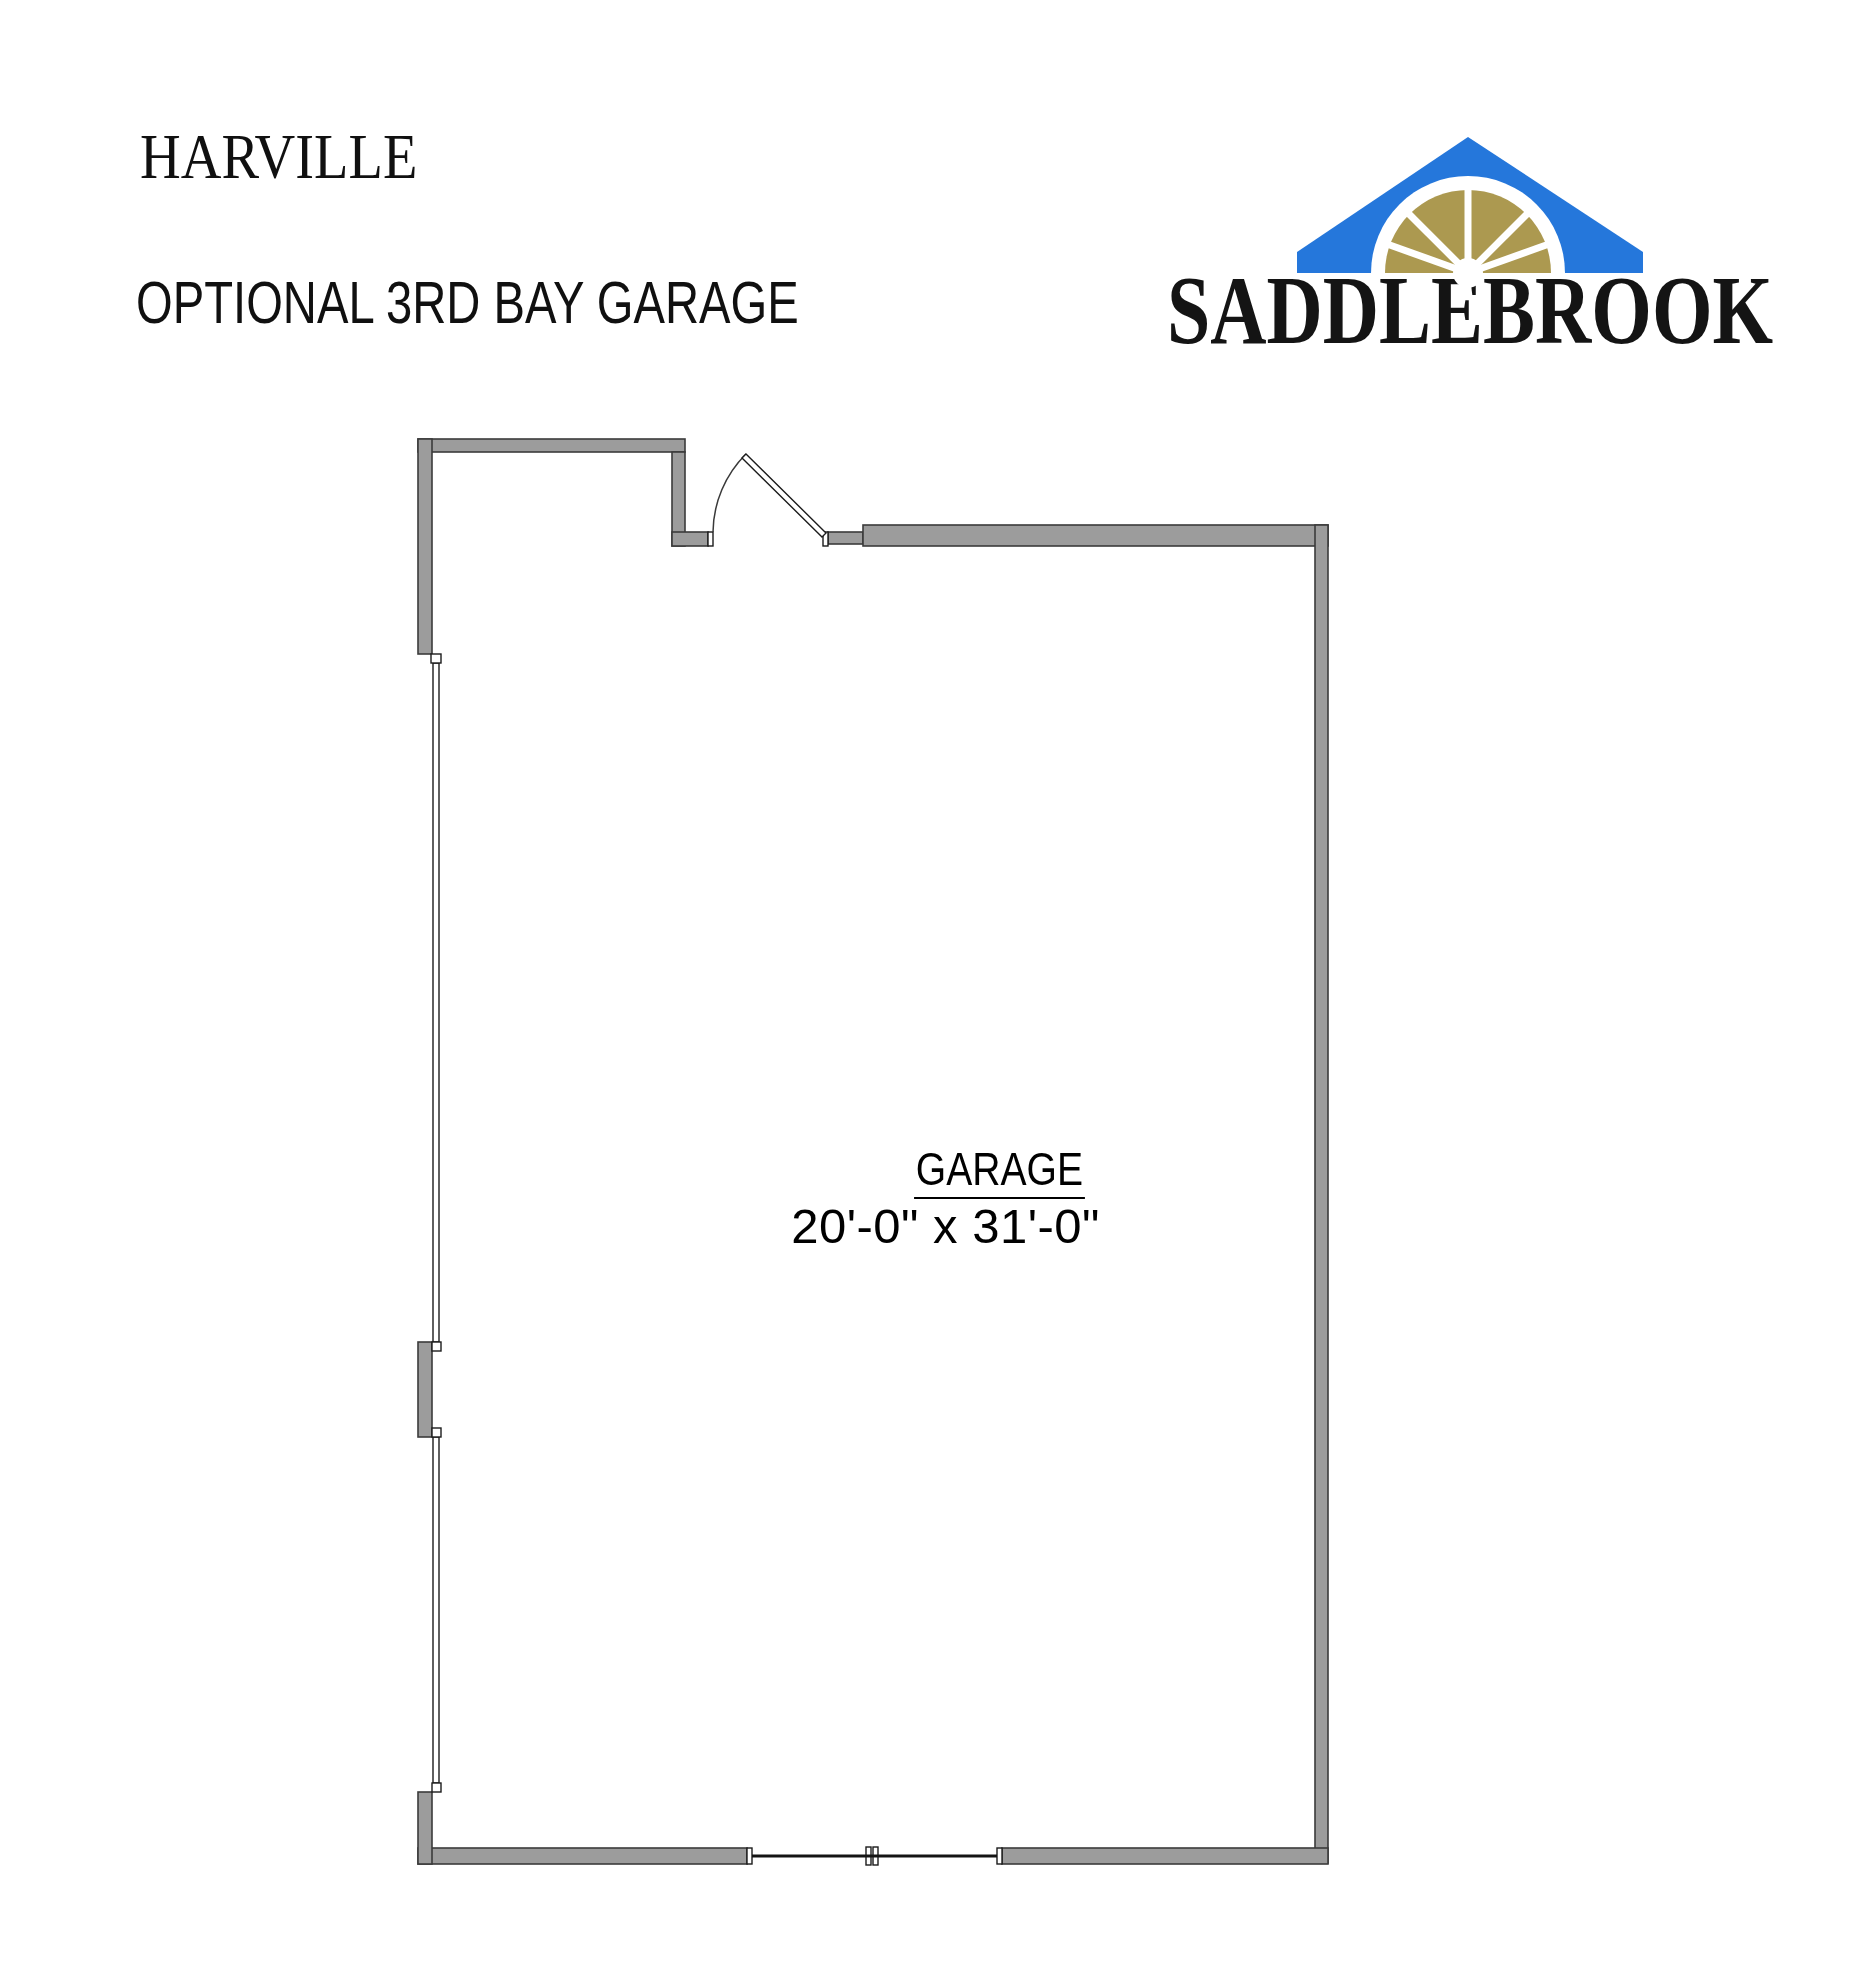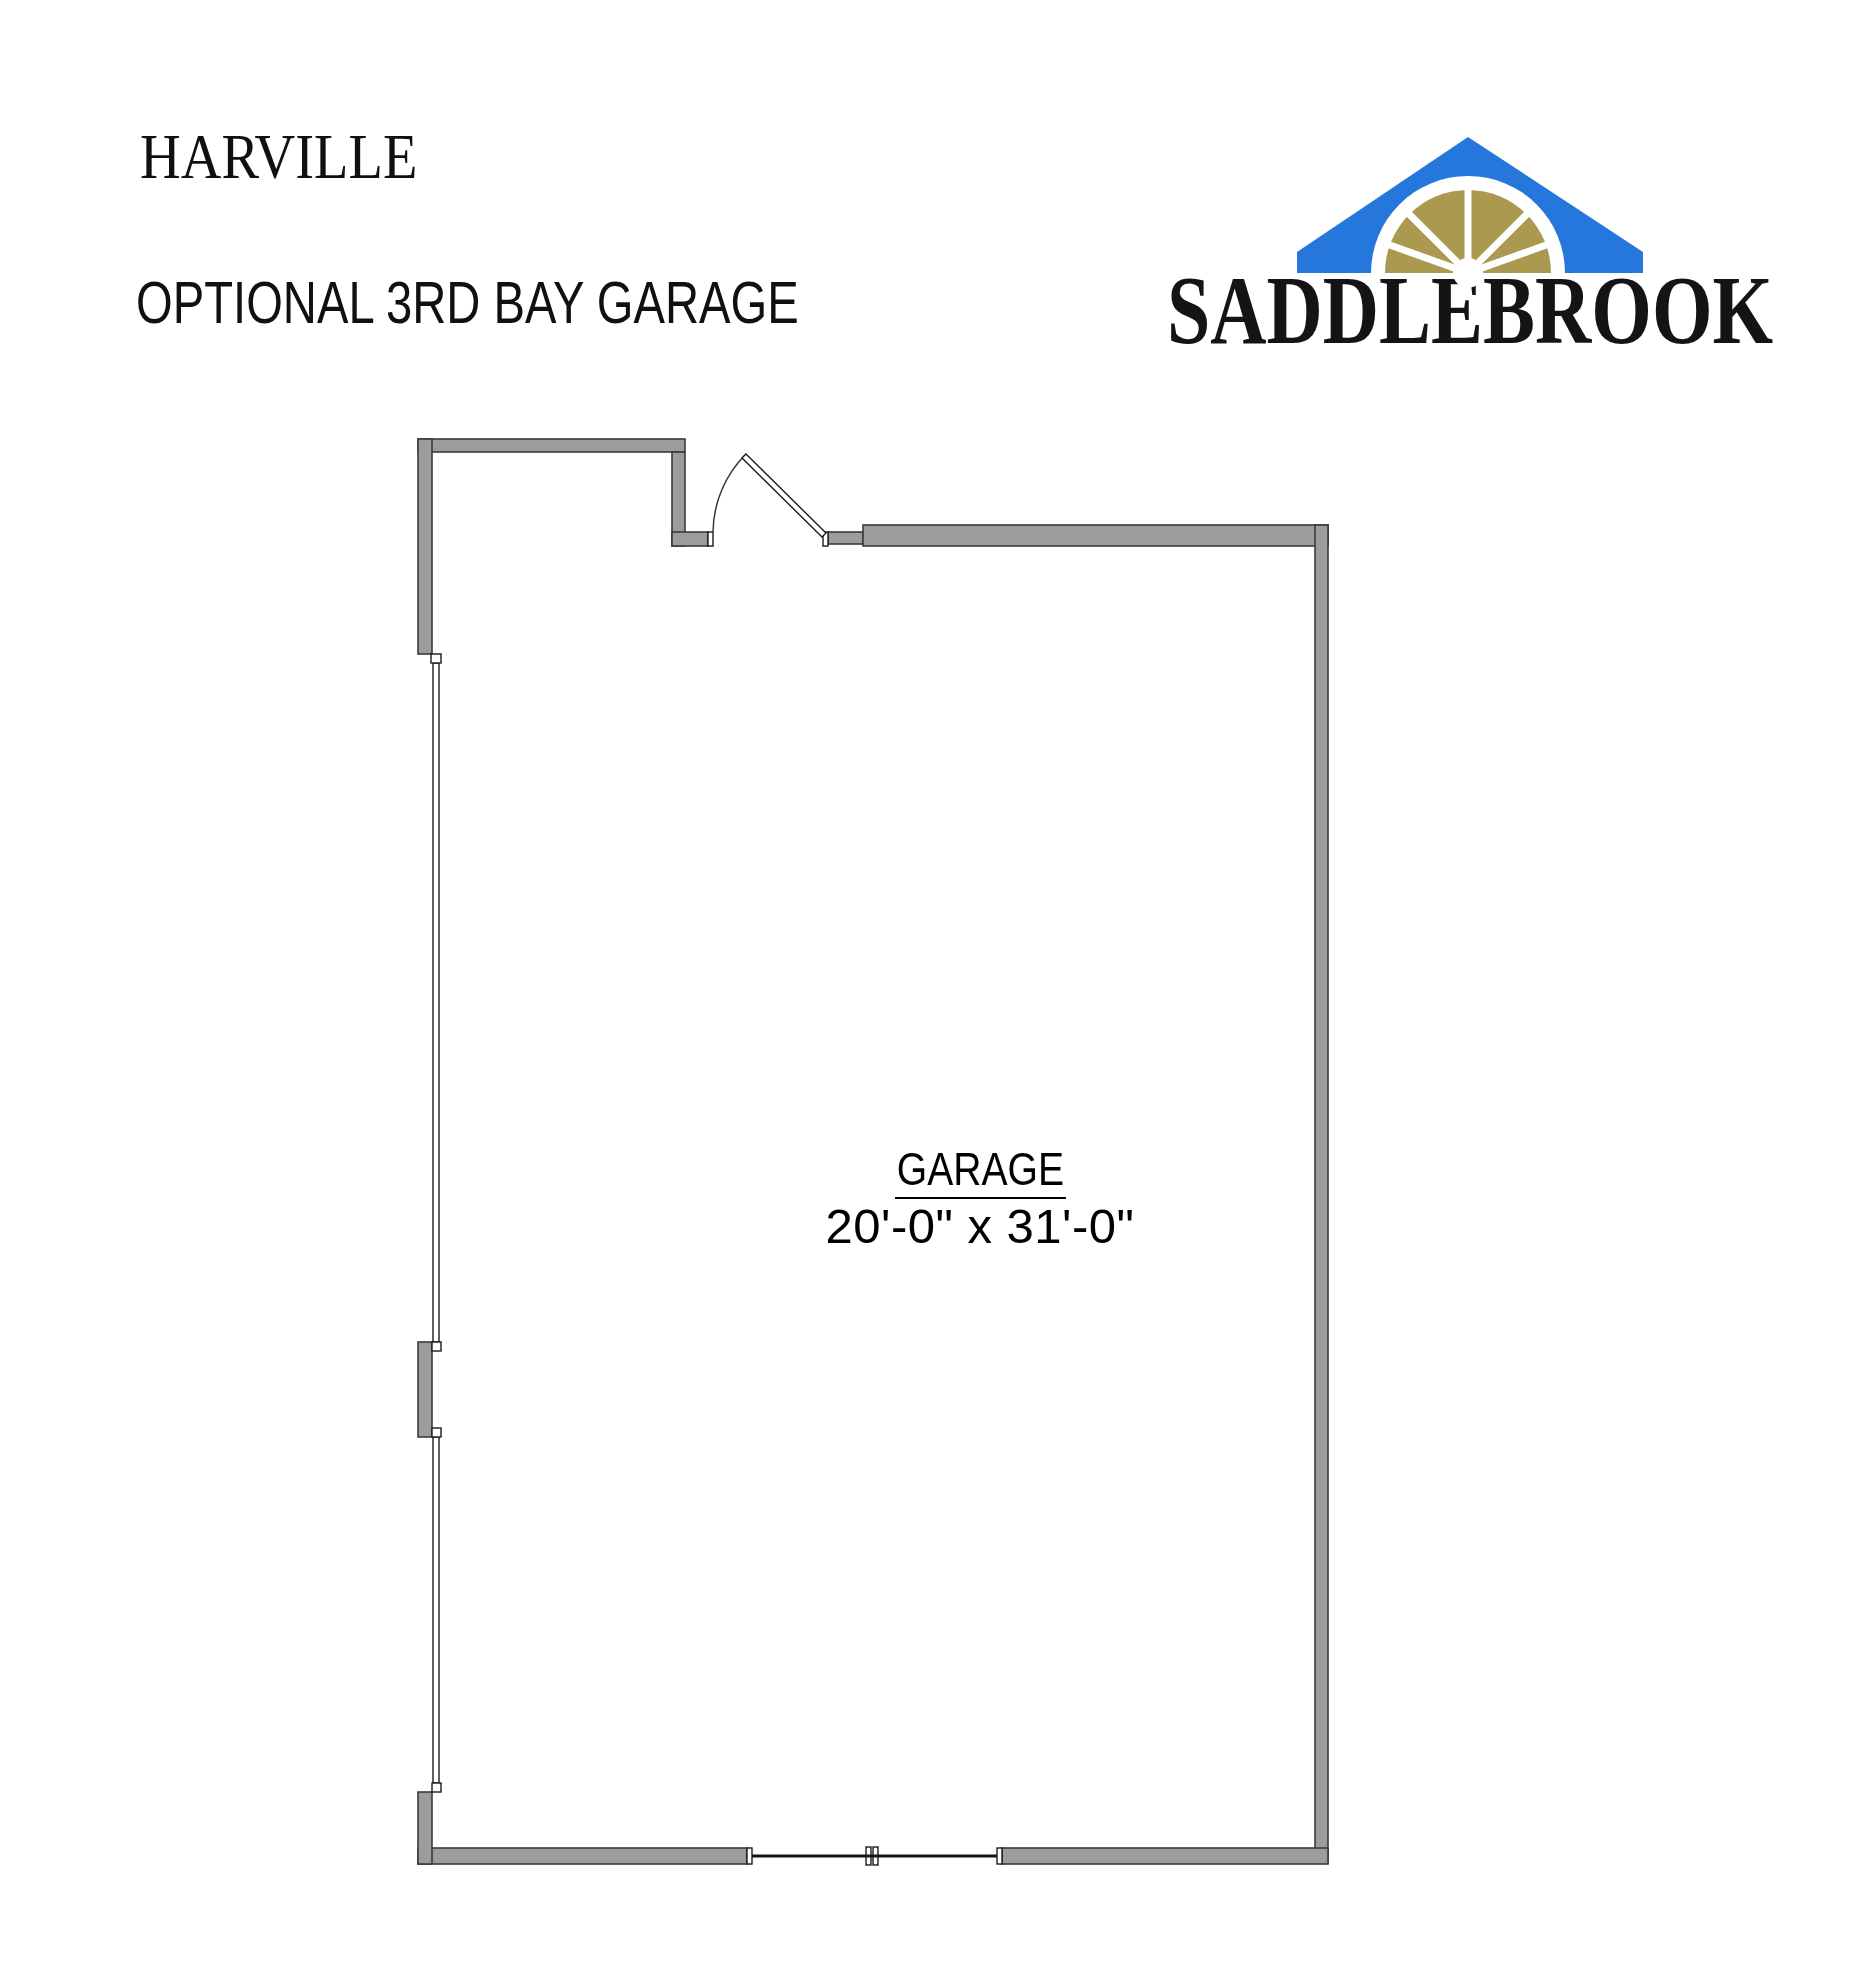--- a/index.html
+++ b/index.html
@@ -12,21 +12,21 @@
   .wordmark{position:absolute;left:1167px;top:261px;font-family:"Liberation Serif","DejaVu Serif",serif;
           font-weight:700;font-size:98px;line-height:1;color:#141414;
           transform:scaleX(0.795);transform-origin:0 0;white-space:nowrap;}
   svg.plan{position:absolute;left:0;top:0;width:1859px;height:1962px;}
   .walls rect{stroke:#3b3b3b;stroke-width:1.6;}
   .jambs rect{fill:#ffffff;stroke:#1c1c1c;stroke-width:1.4;}
   .wins rect{fill:#ffffff;stroke:#1c1c1c;stroke-width:1.4;}
   .gdoor{stroke:#141414;stroke-width:3;}
   .door-arc{fill:none;stroke:#3a3a3a;stroke-width:1.5;}
   .door-leaf{fill:#ffffff;stroke:#1c1c1c;stroke-width:1.4;}
-  .room-label{position:absolute;left:780px;top:1146px;width:400px;text-align:center;color:#000;}
+  .room-label{position:absolute;left:700px;top:1146px;width:400px;text-align:right;color:#000;}
   .room-label .name{display:inline-block;font-size:46px;line-height:1;border-bottom:2px solid #000;
           padding:0 2px 5px 2px;transform:scaleX(0.85);}
   .room-label .dims{font-size:49px;line-height:1;margin-top:3px;letter-spacing:0.5px;white-space:nowrap;}
 </style>
 </head>
 <body>
 
 <div class="canvas">
 
   <div class="plan-title">HARVILLE</div>

